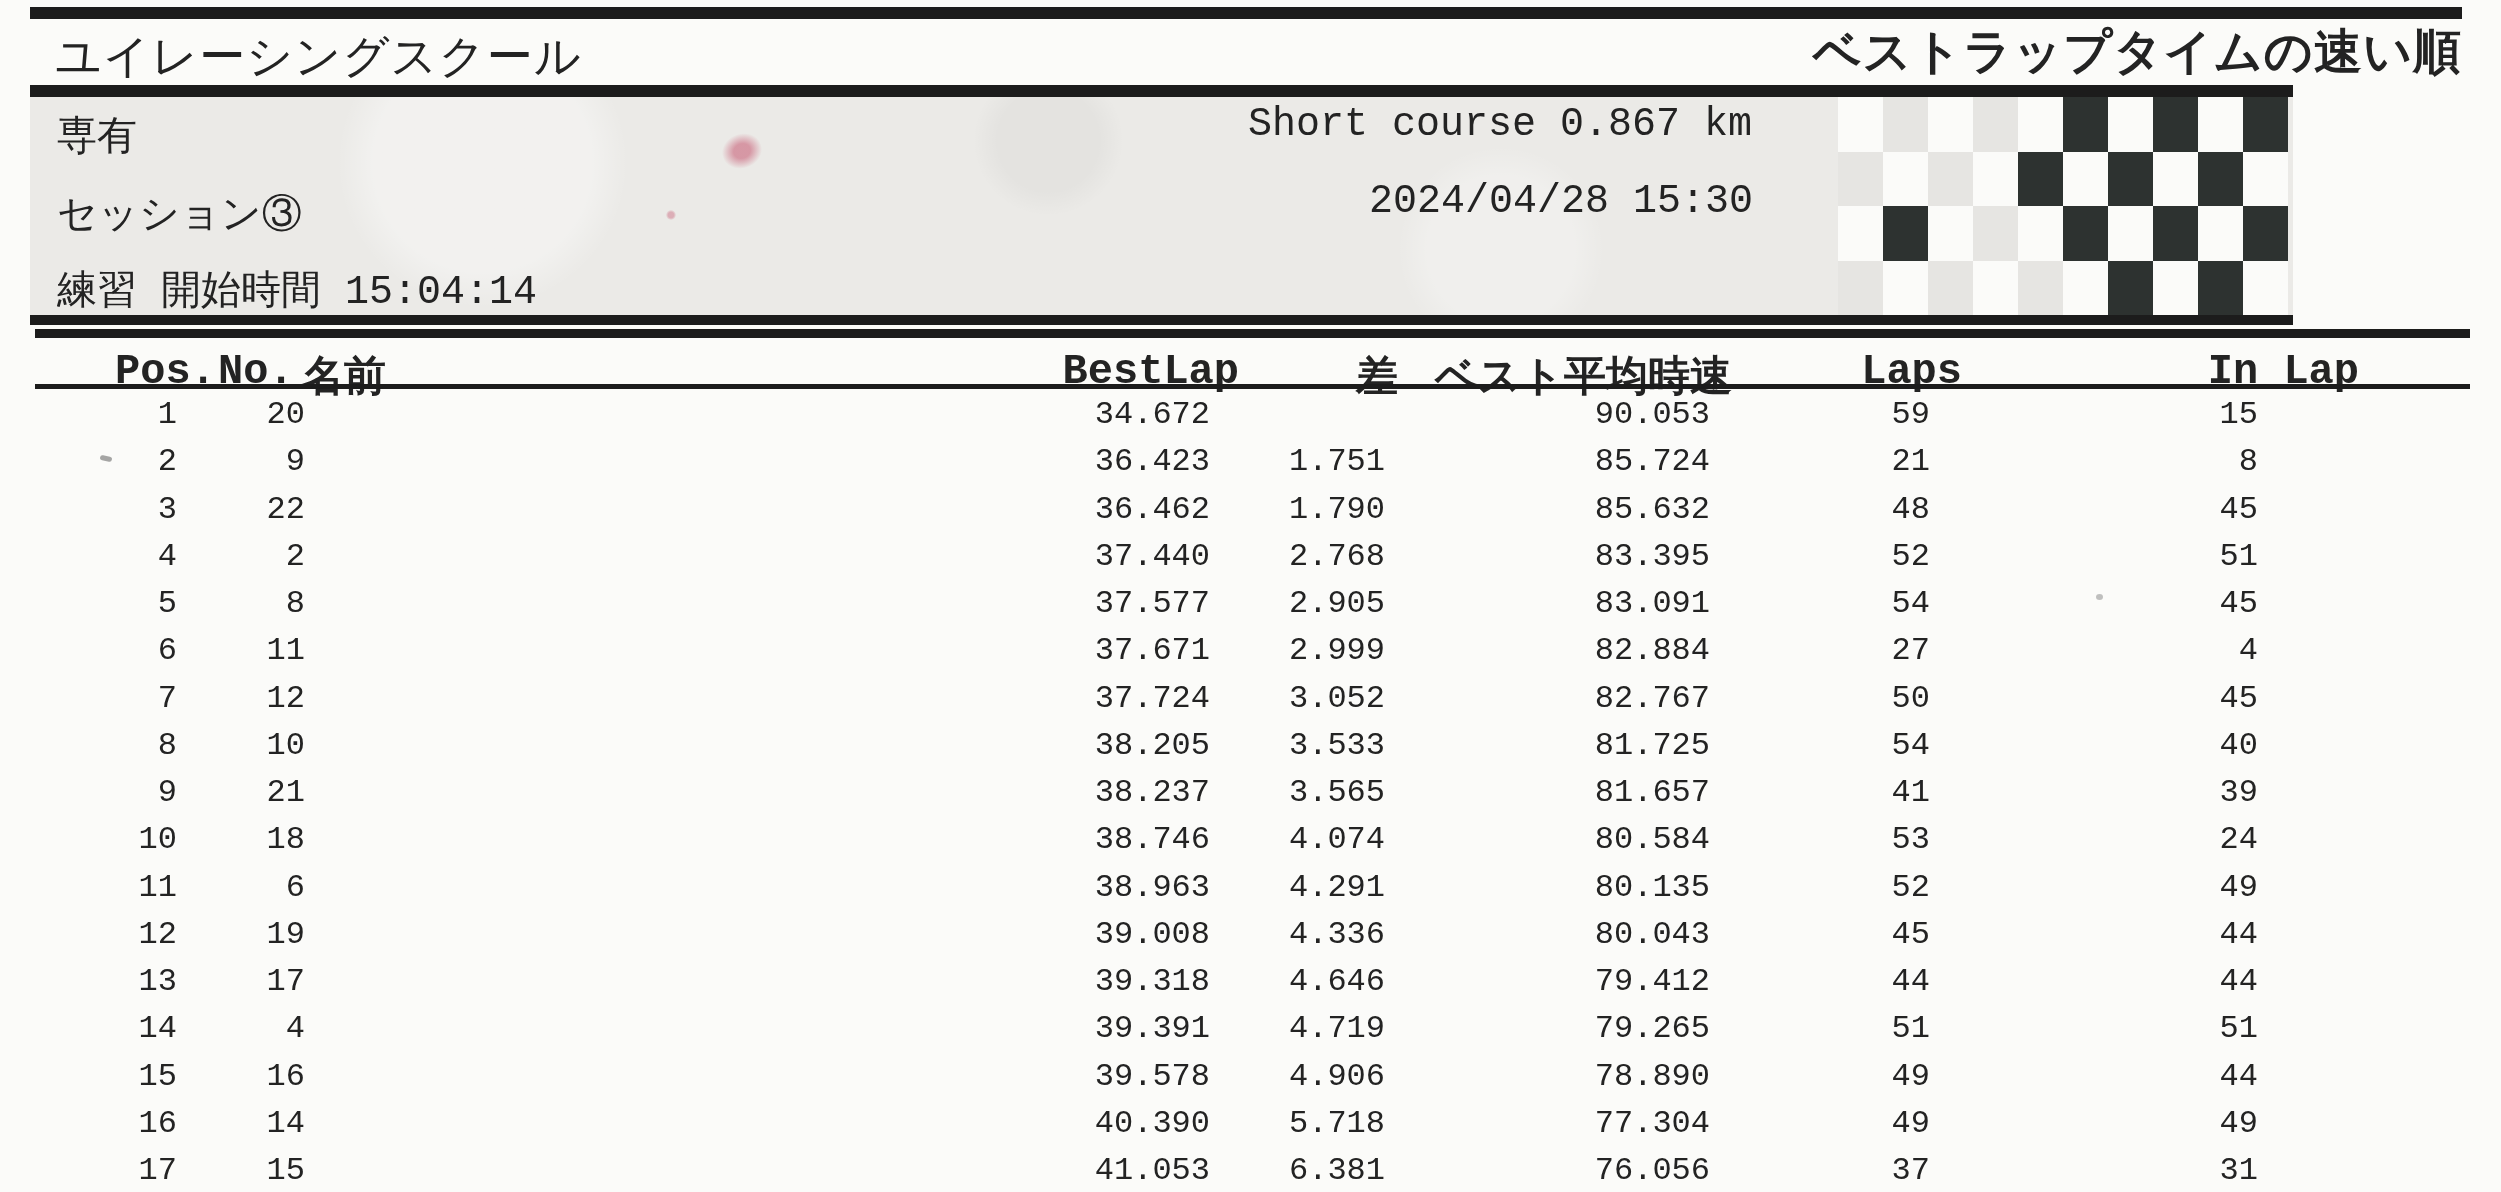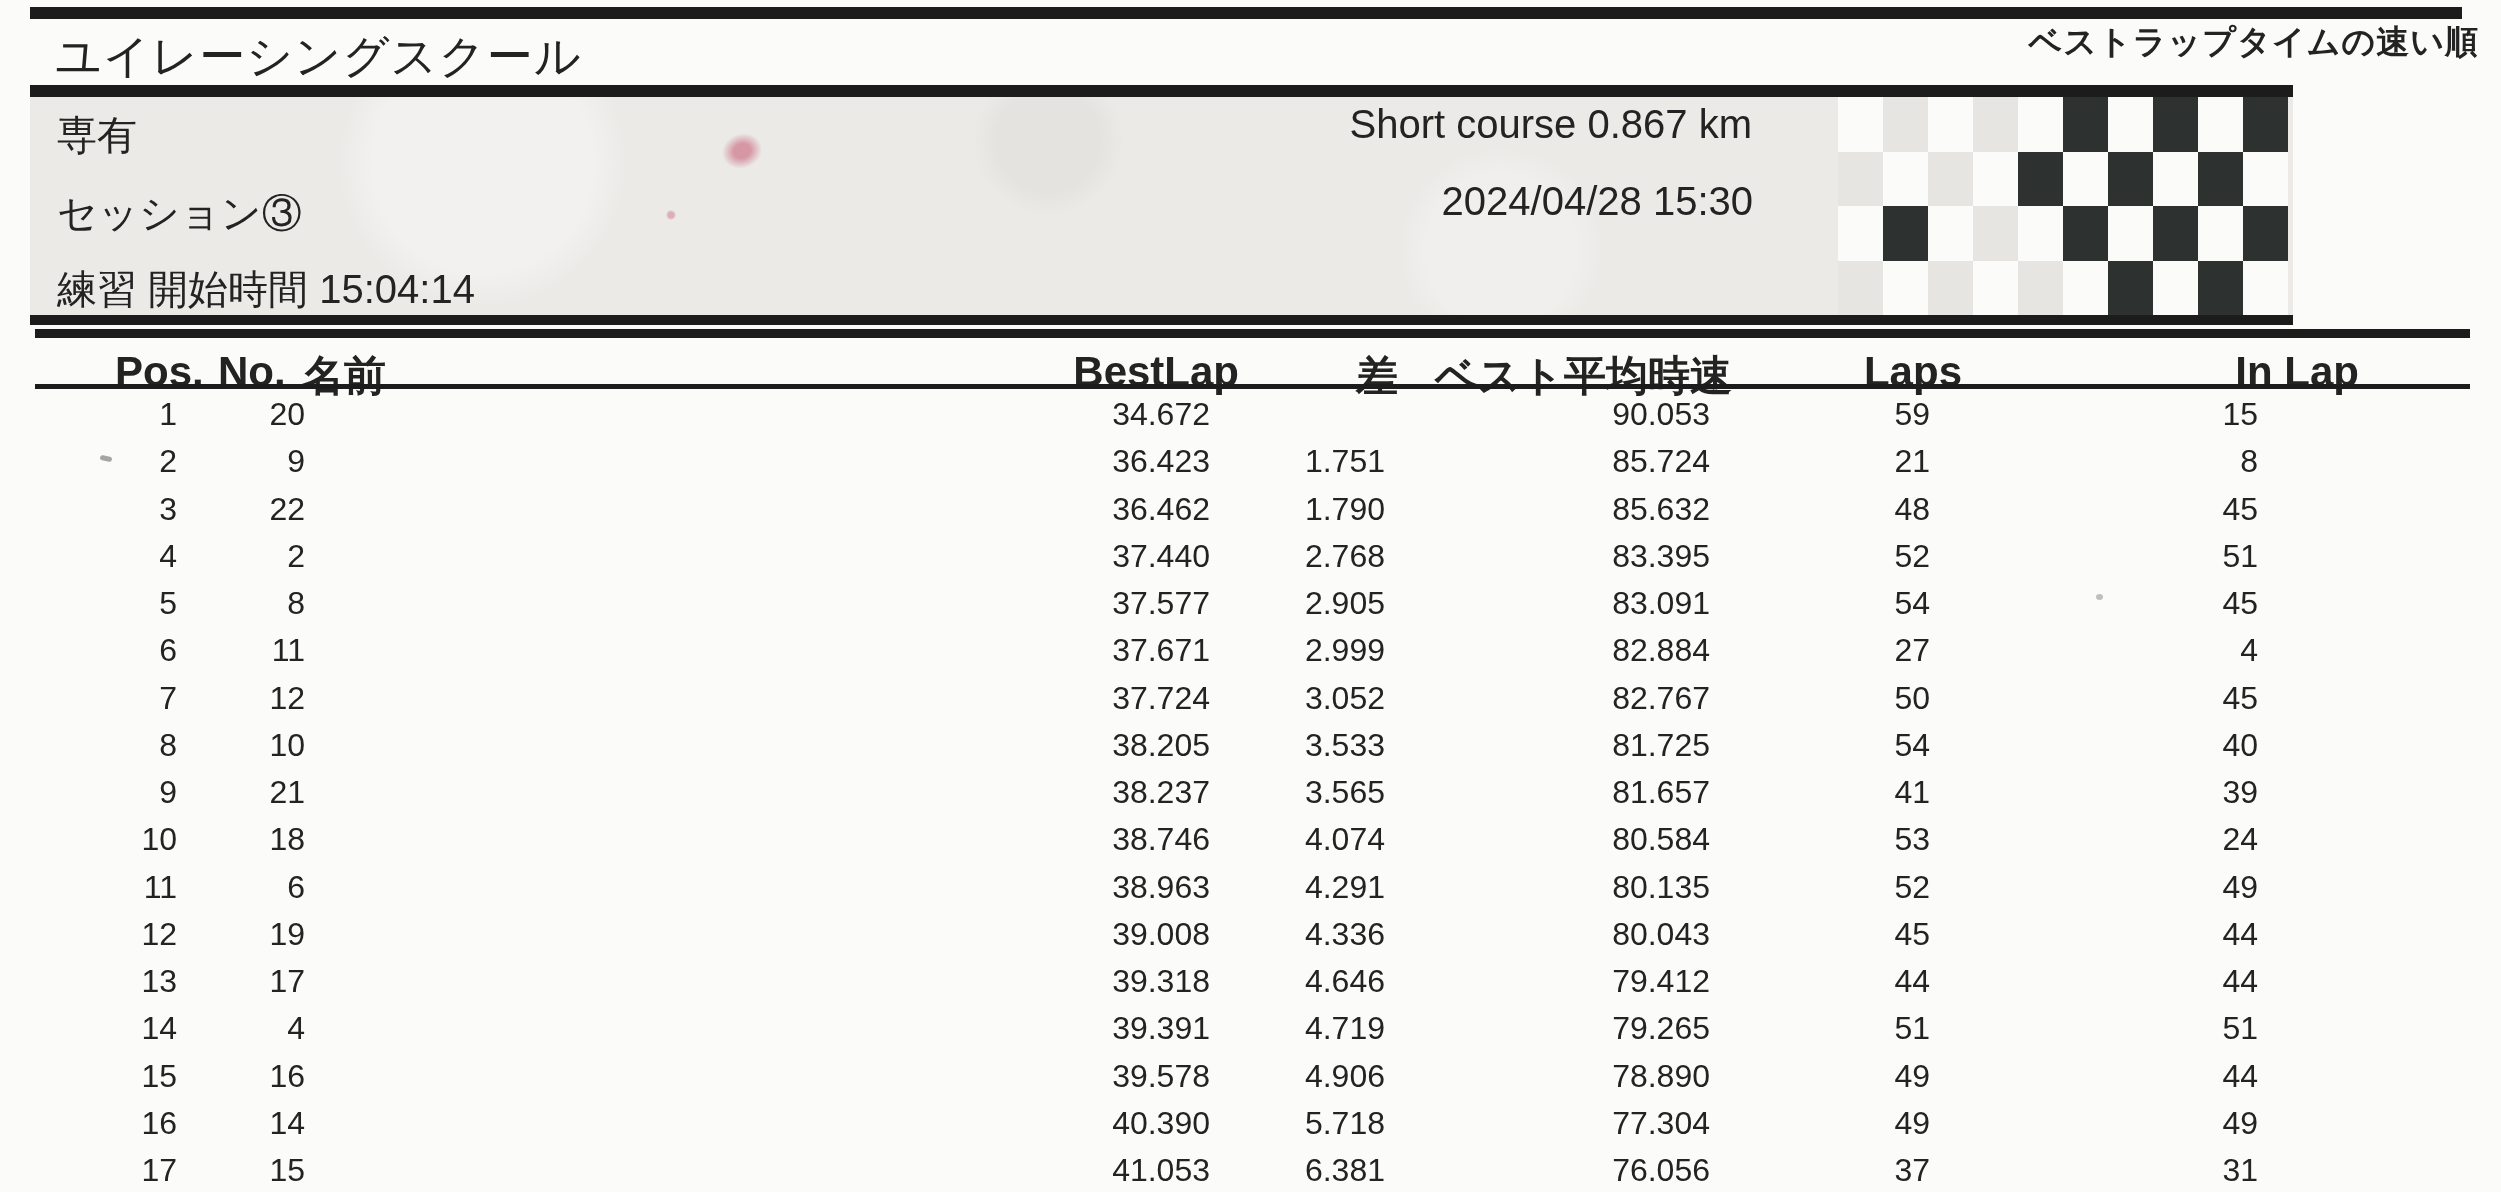--- a/index.html
+++ b/index.html
@@ -6,32 +6,32 @@
     --ink:#1c1c1c;
     --text:#232323;
     --band:#ebeae7;
     --flag-dark:#2d3230;
     --flag-light:#e6e5e2;
     --paper:#fbfbf9;
   }
   html,body{margin:0;padding:0;background:#ffffff;}
   .page{
     position:relative;width:2501px;height:1192px;background:var(--paper);
-    font-family:Liberation Sans, sans-serif;color:var(--text);
+    font-family:Liberation Mono, monospace;color:var(--text);
     overflow:hidden;
   }
   .bar{position:absolute;background:var(--ink);}
   #bar-top{left:30px;top:7px;width:2432px;height:12px;}
   #bar-title-bottom{left:30px;top:85px;width:2263px;height:12px;}
   #bar-info-bottom{left:30px;top:315px;width:2263px;height:10px;}
   #bar-table-top{left:35px;top:329px;width:2435px;height:9px;}
   #rule-header-bottom{left:35px;top:384px;width:2435px;height:5px;}
 
   .school-title{position:absolute;left:55px;top:26px;font-size:46px;letter-spacing:1px;}
-  .report-title{position:absolute;right:22px;top:20px;font-size:33px;font-weight:700;letter-spacing:1px;}
+  .report-title{position:absolute;right:39px;top:20px;font-size:48px;font-weight:700;letter-spacing:1px;}
 
   .info-band{position:absolute;left:30px;top:97px;width:2263px;height:218px;background:var(--band);
     background-image:
       radial-gradient(circle at 20% 30%, rgba(255,255,255,.35) 0 6%, transparent 8%),
       radial-gradient(circle at 65% 70%, rgba(255,255,255,.25) 0 5%, transparent 7%),
       radial-gradient(circle at 45% 20%, rgba(0,0,0,.03) 0 4%, transparent 6%);}
   .flag{position:absolute;left:1838px;top:97px;width:450px;height:218px;background:var(--paper);
     display:grid;grid-template-columns:repeat(10,45px);grid-auto-rows:54.5px;}
   .flag-cell.dark{background:var(--flag-dark);}
   .flag-cell.light{background:var(--flag-light);}

